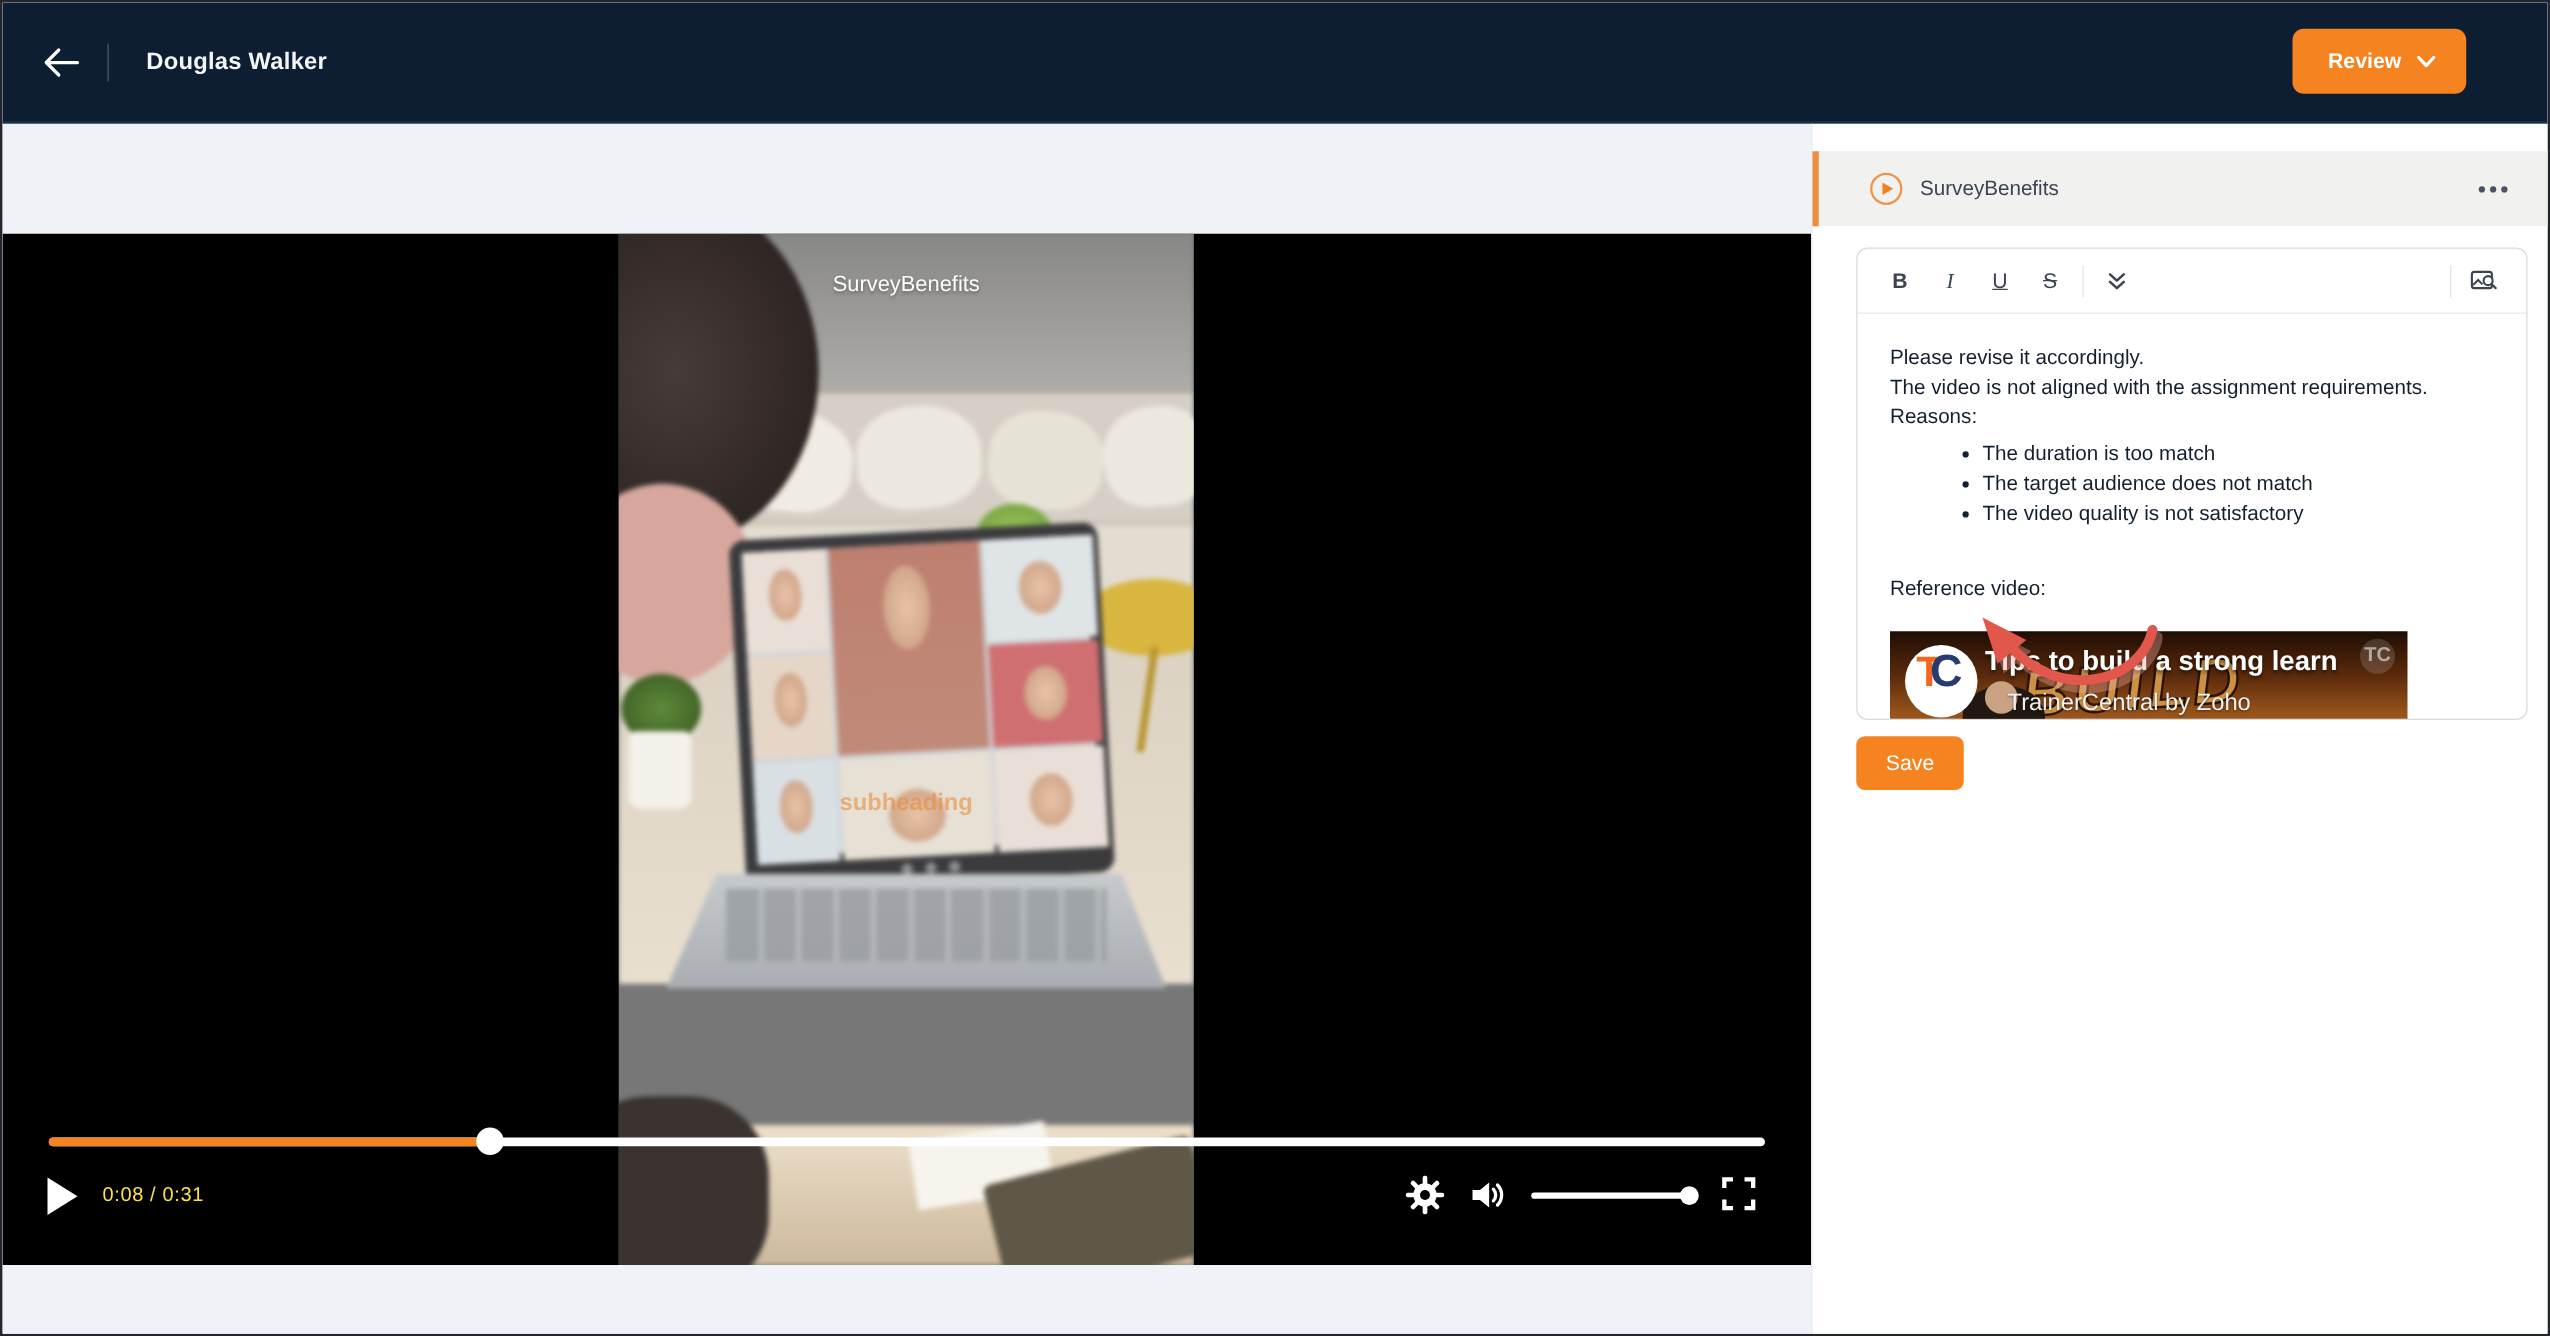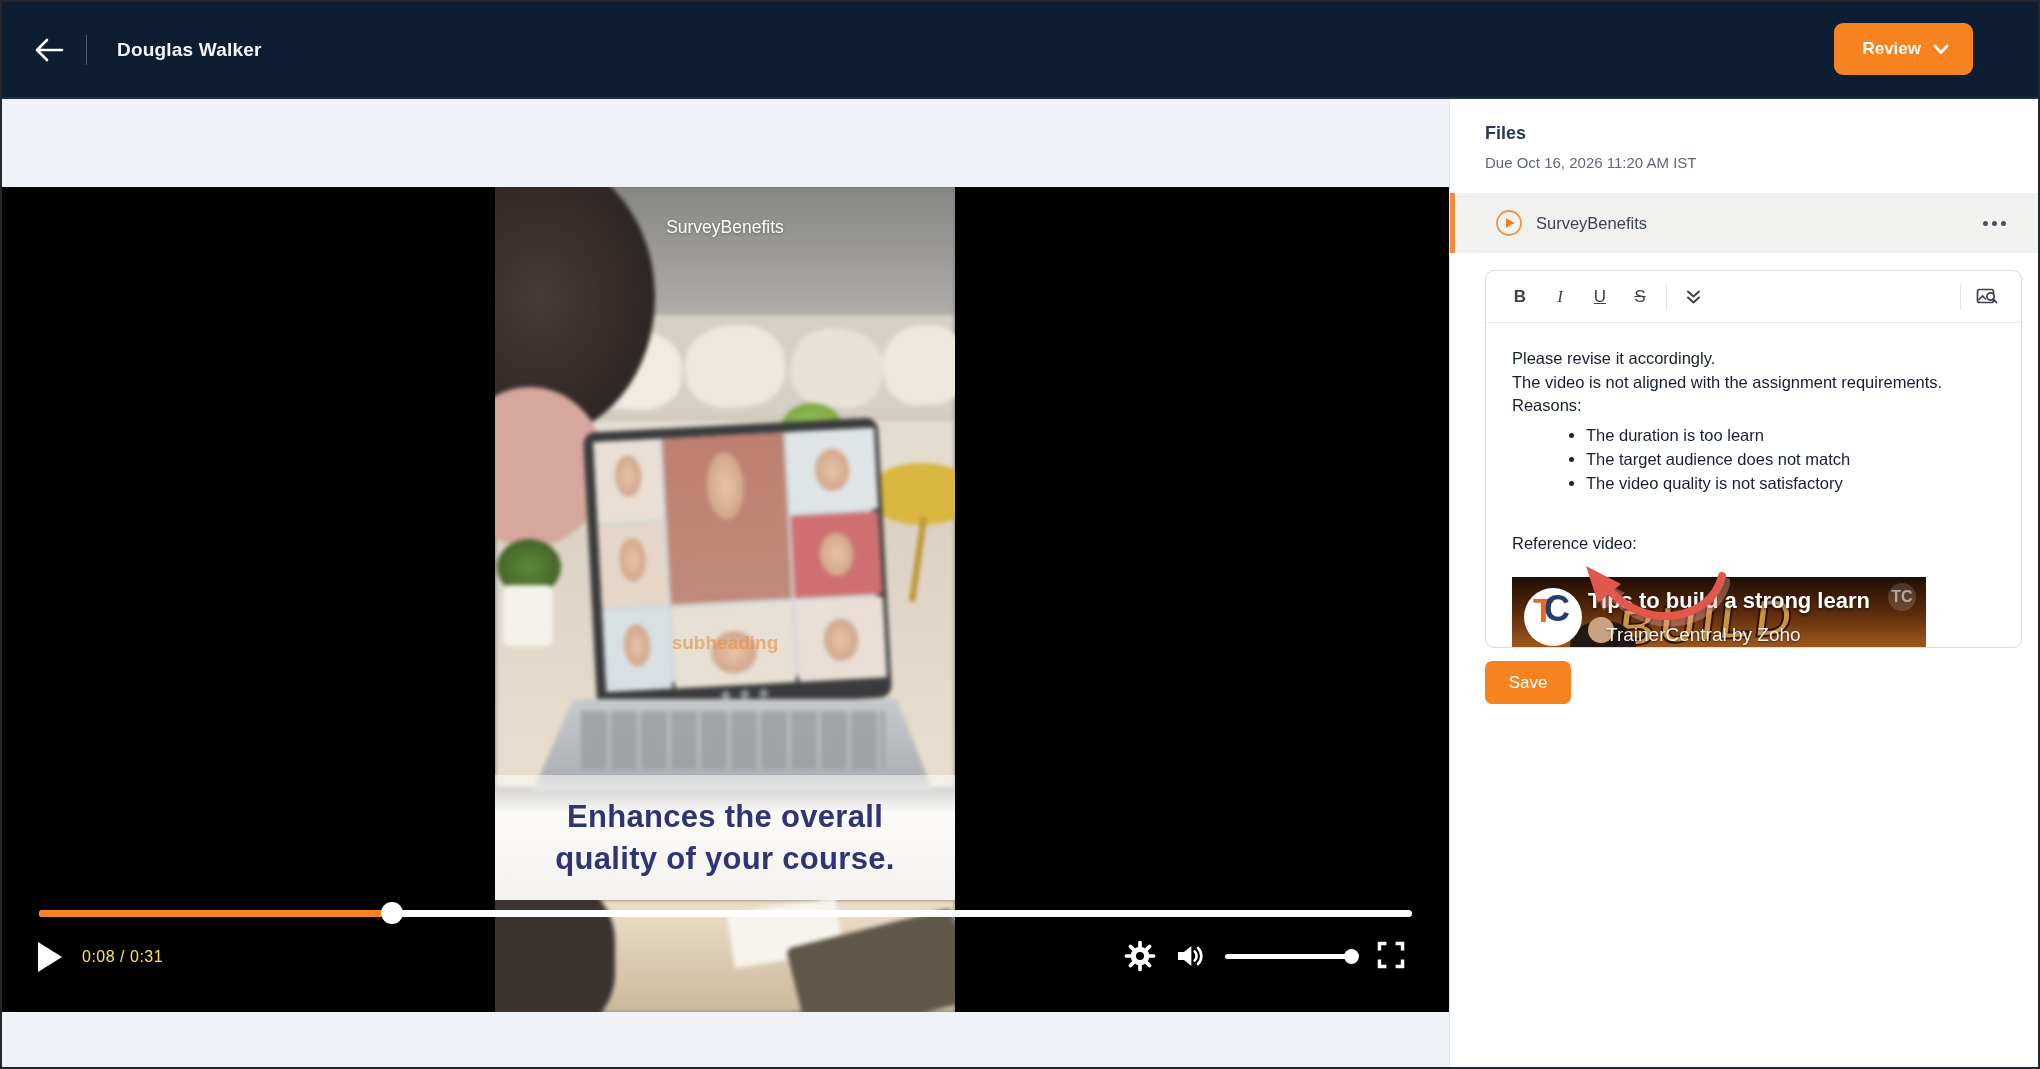--- a/index.html
+++ b/index.html
@@ -187,24 +187,20 @@
           </div>
           <div class="laptop-kb">
             <div class="kb-keys"></div>
           </div>
           <div class="v-desk"></div>
           <div class="v-body"></div>
           <div class="v-paper"></div>
           <div class="v-notebook"></div>
         </div>
         <div class="v-watermark">subheading</div>
-        <div class="v-caption">
-          <div>Enhances the overall</div>
-          <div>quality of your course.</div>
-        </div>
         <div class="v-title-overlay">SurveyBenefits</div>
       </div>
 
       <div class="progress-track">
         <div class="progress-fill" style="width: 26%;"></div>
       </div>
       <div class="progress-knob"></div>
       <div class="play-btn"></div>
       <div class="time-label">0:08 / 0:31</div>
 
@@ -233,24 +229,20 @@
         <div class="vol-knob"></div>
       </div>
 
       <svg class="ctl-icon fs-pos" width="30" height="30" viewBox="0 0 26 26">
         <path d="M3 9 V3 H9 M17 3 H23 V9 M23 17 V23 H17 M9 23 H3 V17" stroke="#fff" stroke-width="3" fill="none"></path>
       </svg>
     </div>
   </div>
 
   <aside class="sidebar">
-    <div class="files-head">
-      <div class="files-title">Files</div>
-      <div class="files-due">Due Oct 16, 2026 11:20 AM IST</div>
-    </div>
 
     <div class="file-row">
       <svg class="file-play" viewBox="0 0 28 28">
         <circle cx="14" cy="14" r="12" stroke="#ee9349" stroke-width="1.8" fill="none"></circle>
         <path d="M11 9 L19.5 14 L11 19 z" fill="#ef8220"></path>
       </svg>
       <div class="file-name">SurveyBenefits</div>
       <div class="file-menu">
           <span></span>
           <span></span>
@@ -283,21 +275,21 @@
               </svg>
             </div>
           </div>
         </div>
 
         <div class="editor-body">
           <p>Please revise it accordingly.</p>
           <p>The video is not aligned with the assignment requirements.</p>
           <p>Reasons:</p>
           <ul>
-            <li>The duration is too learn</li>
+            <li>The duration is too match</li>
             <li>The target audience does not match</li>
             <li>The video quality is not satisfactory</li>
           </ul>
           <p class="ref-label">Reference video:</p>
           <div class="ref-thumb">
             <div class="thumb-build">BUILD</div>
             <div class="thumb-man"></div>
             <div class="thumb-man-face"></div>
             <div class="thumb-logo">
               <span class="lt">T</span>

